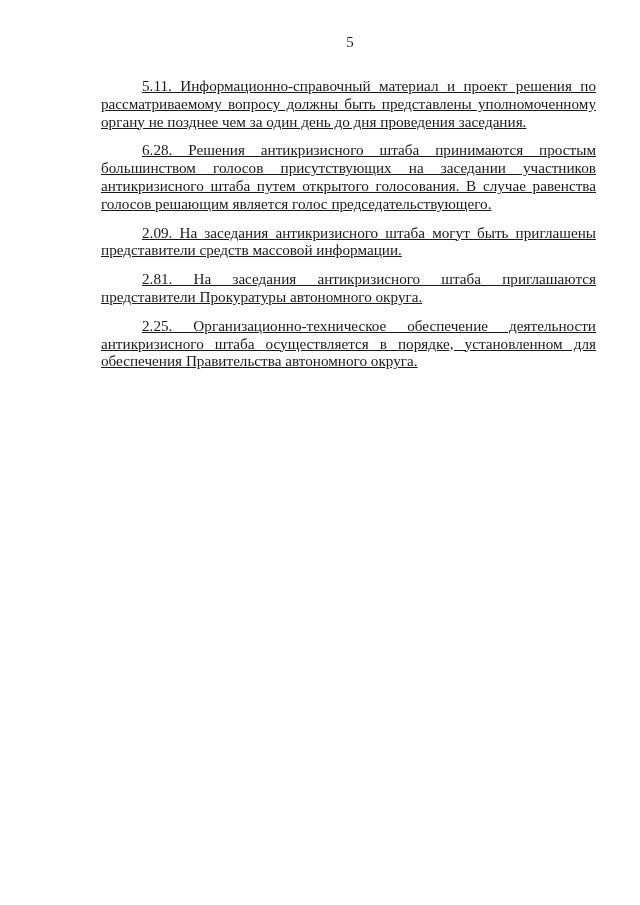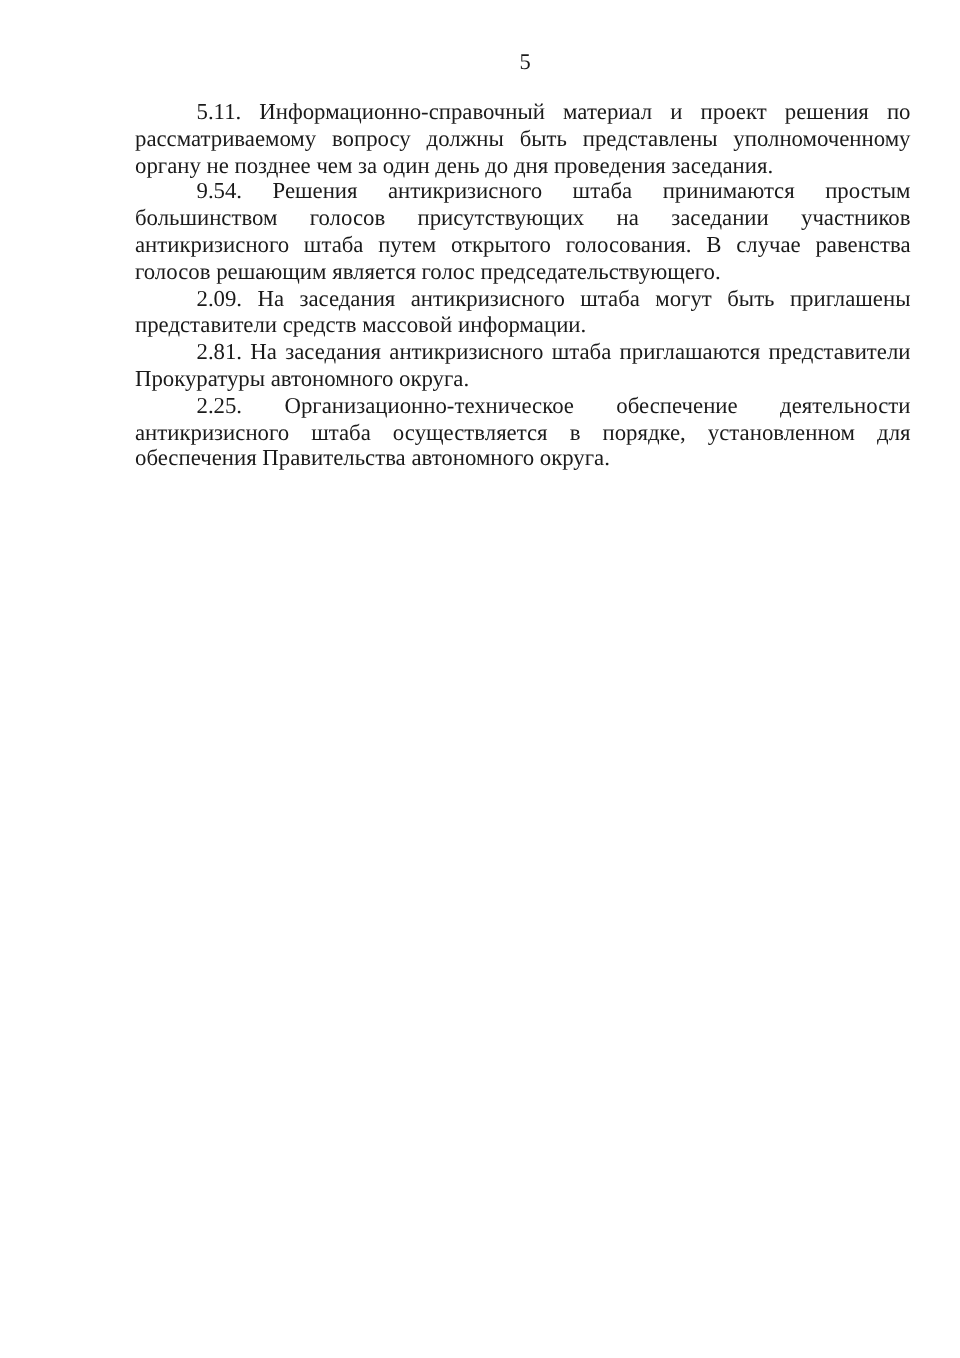--- a/index.html
+++ b/index.html
@@ -33,32 +33,33 @@
     }
     .body-text {
       position: absolute;
       left: 90px;
       top: 66px;
       width: 517px;
       font-size: 15.2px;
       line-height: 17.8px;
     }
     .para {
-      margin: 0;
+      margin: 11px;
       text-align: justify;
       text-indent: 41px;
       hyphens: none;
+      text-decoration: underline;
     }
   </style>
 </head>
 <body>
 
 <div class="page">
   <div class="page-number">5</div>
 
   <div class="body-text">
     <p class="para">5.11. Информационно-справочный материал и проект решения по рассматриваемому вопросу должны быть представлены уполномоченному органу не позднее чем за один день до дня проведения заседания.</p>
-    <p class="para">9.54. Решения антикризисного штаба принимаются простым большинством голосов присутствующих на заседании участников антикризисного штаба путем открытого голосования. В случае равенства голосов решающим является голос председательствующего.</p>
+    <p class="para">6.28. Решения антикризисного штаба принимаются простым большинством голосов присутствующих на заседании участников антикризисного штаба путем открытого голосования. В случае равенства голосов решающим является голос председательствующего.</p>
     <p class="para">2.09. На заседания антикризисного штаба могут быть приглашены представители средств массовой информации.</p>
     <p class="para">2.81. На заседания антикризисного штаба приглашаются представители Прокуратуры автономного округа.</p>
     <p class="para">2.25. Организационно-техническое обеспечение деятельности антикризисного штаба осуществляется в порядке, установленном для обеспечения Правительства автономного округа.</p>
   </div>
 </div>
 
 </body></html>

